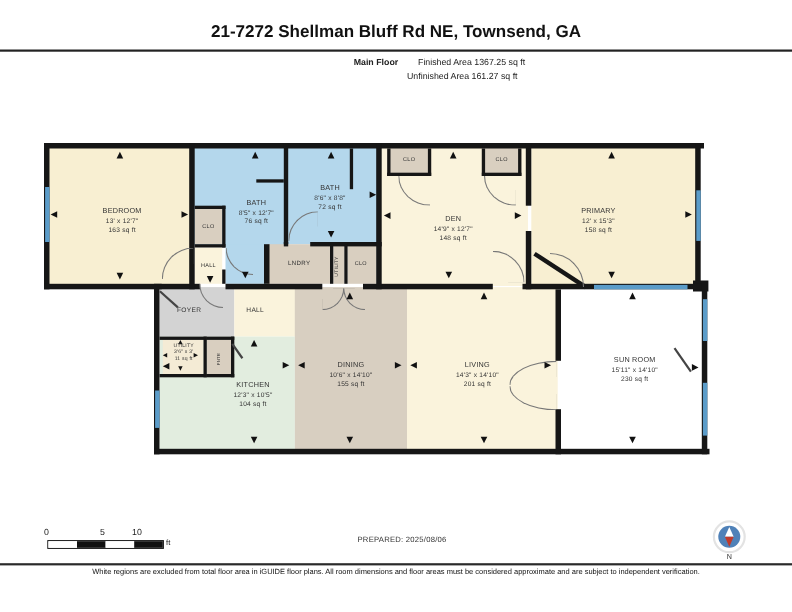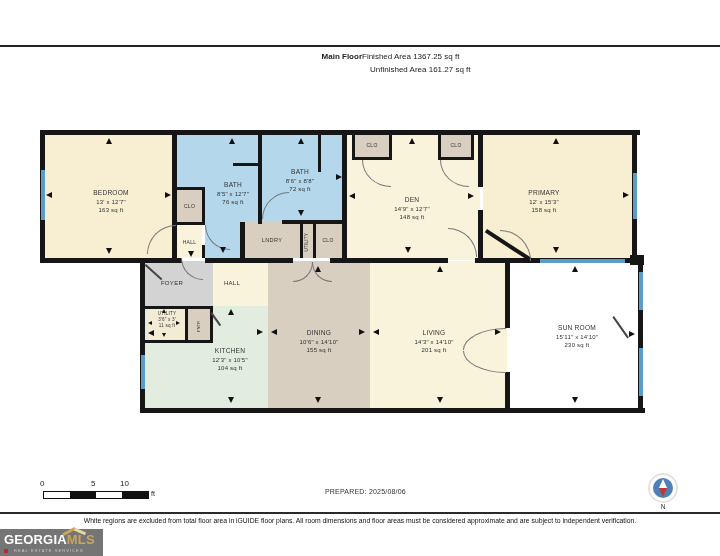--- a/index.html
+++ b/index.html
@@ -31,21 +31,21 @@
   .arc-tl{border-top:1px solid #777;border-left:1px solid #777;border-top-left-radius:100%;}
   .arc-tr{border-top:1px solid #777;border-right:1px solid #777;border-top-right-radius:100%;}
   .arc-bl{border-bottom:1px solid #777;border-left:1px solid #777;border-bottom-left-radius:100%;}
   .arc-br{border-bottom:1px solid #777;border-right:1px solid #777;border-bottom-right-radius:100%;}
   .diag{position:absolute;background:#444;height:1.5px;transform-origin:0 0;}
   
   .title{position:absolute;left:0;right:0;top:21px;text-align:center;font-size:15.5px;font-weight:bold;color:#111;}
   .hrule{position:absolute;left:0;right:0;top:45px;height:1.5px;background:#222;}
   .subhdr{position:absolute;top:52px;left:0;right:0;font-size:8px;color:#222;}
   .subhdr .fl{position:absolute;left:260px;width:102px;text-align:right;font-weight:bold;}
-  .subhdr .fa{position:absolute;left:362px;}
+  .subhdr .fa{position:absolute;left:380px;}
   .subhdr .ua{position:absolute;left:370px;top:13px;}
   
   .scale-num{position:absolute;top:479px;font-size:8px;color:#222;}
   .scalebar{position:absolute;left:43px;top:491px;width:104px;height:6px;border:1px solid #111;display:flex;}
   .scalebar div{flex:1;}
   .sb-w{background:#fff;} .sb-b{background:#111;}
   .ftunit{position:absolute;left:151px;top:490px;font-size:7px;color:#222;}
   .prepared{position:absolute;left:325px;top:488px;font-size:7px;color:#333;letter-spacing:.2px;}
   .rule2{position:absolute;left:0;right:0;top:512px;height:2px;background:#2a2a2a;}
   .disclaimer{position:absolute;left:0;right:0;top:517px;text-align:center;font-size:6.8px;color:#111;}
@@ -63,20 +63,21 @@
   .logo-roof1{position:absolute;left:62px;top:1px;width:14px;height:3px;background:#c9a45c;transform:rotate(-28deg);}
   .logo-roof2{position:absolute;left:74px;top:1px;width:12px;height:3px;background:#e6d3a8;transform:rotate(24deg);}
   .logo-tag{position:absolute;left:14px;top:19px;font-size:4px;letter-spacing:1.1px;color:#cfcac0;}
   .logo-acc{position:absolute;left:4px;top:20px;width:4px;height:4px;background:#b03030;}
 </style>
 </head>
 <body>
 
 <div id="page">
 
+  <div class="title">21-7272 Shellman Bluff Rd NE, Townsend, GA</div>
   <div class="hrule"></div>
   <div class="subhdr">
     <span class="fl">Main Floor</span>
     <span class="fa">Finished Area 1367.25 sq ft</span>
     <span class="ua">Unfinished Area 161.27 sq ft</span>
   </div>
 
   <div class="abs" style="left:0;top:0;width:720px;height:556px;">
 
     <div class="fill" style="left:43px;top:133px;width:132px;height:127px;background:#f8efd2;"></div>
@@ -291,23 +292,14 @@
     <div class="c-outer"></div>
     <div class="c-inner"></div>
     <div class="c-nw"></div>
     <div class="c-ns"></div>
     <div class="c-n">N</div>
   </div>
 
   <div class="rule2"></div>
   <div class="disclaimer">White regions are excluded from total floor area in iGUIDE floor plans. All room dimensions and floor areas must be considered approximate and are subject to independent verification.</div>
 
-  <div class="logo">
-    <div class="logo-roof1"></div>
-    <div class="logo-roof2"></div>
-    <div class="logo-row">
-      <span class="logo-georgia">GEORGIA</span><span class="logo-mls">MLS</span>
-    </div>
-    <div class="logo-acc"></div>
-    <div class="logo-tag">REAL ESTATE SERVICES</div>
-  </div>
 
 </div>
 
 </body></html>

